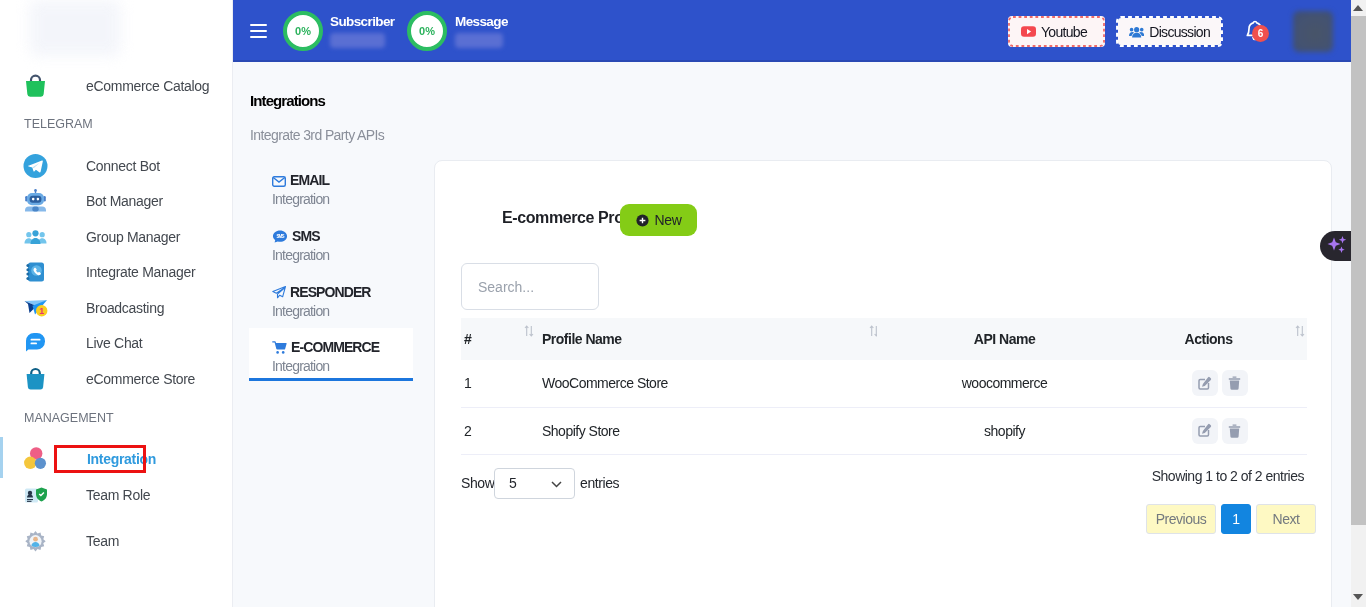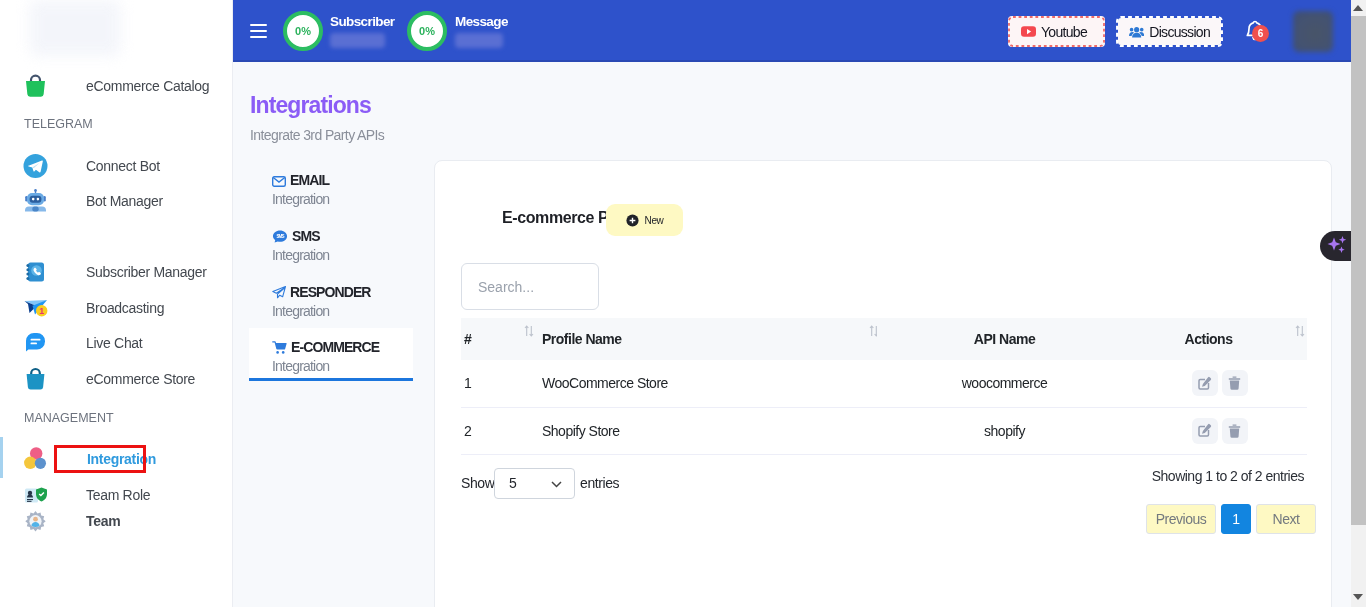--- a/index.html
+++ b/index.html
@@ -19,36 +19,36 @@
 #burger div { height:2.4px; background:#fff; border-radius:2px; margin-bottom:3.4px; }
 .ring { position:absolute; top:11px; width:40px; height:40px; border-radius:50%; background:#fff; border:4px solid #2cbd62; display:flex; align-items:center; justify-content:center; font-size:11px; font-weight:bold; color:#2bb25c; }
 .ntitle { position:absolute; top:14px; color:#fff; font-weight:bold; font-size:13.5px; letter-spacing:-0.6px; }
 .skel { position:absolute; top:33px; height:15px; border-radius:4px; background:#5a6fd3; filter:blur(2px); }
 .navbtn { position:absolute; top:16px; height:31px; border-radius:4px; background:#fbf8f8; display:flex; align-items:center; padding:0 13px; font-size:14px; letter-spacing:-0.7px; color:#14151f; }
 #bell { position:absolute; left:1012px; top:20px; }
 #badge { position:absolute; left:1019px; top:25px; width:17px; height:17px; background:#f0504e; border-radius:50%; color:#fff; font-size:10px; font-weight:bold; display:flex; align-items:center; justify-content:center; }
 #avatar { position:absolute; left:1060px; top:11px; width:40px; height:41px; border-radius:6px; background:radial-gradient(circle at 55% 55%, #485468 0%, #445371 55%, #3d4d75 100%); filter:blur(2.5px); }
 
 
-#ptitle { position:absolute; left:250px; top:92px; font-size:23px; letter-spacing:-0.9px; font-weight:bold; color:#8b5cf6; z-index:1;}
+#ptitle { position:absolute; left:250px; top:92px; font-size:15px; letter-spacing:-0.9px; font-weight:bold; color:#000000; z-index:1;}
 #psub { position:absolute; left:250px; top:127px; font-size:14px; letter-spacing:-0.6px; color:#8a8f9a; z-index:1;}
 
 
 .tab { position:absolute; left:249px; width:164px; height:56px; }
 .tab .t1 { position:absolute; left:23px; top:6px; font-size:14px; letter-spacing:-0.9px; font-weight:bold; color:#22242b; white-space:nowrap; }
 .tab .t1 svg { vertical-align:-2px; margin-right:4px; }
 .tab .t2 { position:absolute; left:23px; top:25px; font-size:14px; letter-spacing:-0.8px; color:#7e8592; }
 .tab.active { background:#fff; border-bottom:3px solid #1c76dd; height:53px; }
 .tab.active .t1 { top:11px; }
 .tab.active .t2 { top:30px; }
 
 
 #card { position:absolute; left:434px; top:160px; width:898px; height:460px; background:#fff; border:1px solid #e9ecf1; border-radius:8px; z-index:1; }
 #ctitle { position:absolute; left:26px; top:48px; font-size:16px; letter-spacing:-0.4px; font-weight:bold; color:#1e2026;margin-left:41px; }
-#newbtn { position:absolute; left:171px; top:43px; width:77px; height:32px; background:#fef9c3; border-radius:9px; display:flex; align-items:center; justify-content:center; font-size:10px; letter-spacing:-0.4px; color:#212329; }
+#newbtn { position:absolute; left:185px; top:43px; width:77px; height:32px; background:#84cc16; border-radius:9px; display:flex; align-items:center; justify-content:center; font-size:14px; letter-spacing:-0.4px; color:#212329; }
 #search { position:absolute; left:26px; top:102px; width:138px; height:47px; border:1px solid #d9dee6; border-radius:6px; padding-left:16px; font-size:14px; color:#9aa1ac; display:flex; align-items:center; }
 table.dt { position:absolute; left:26px; top:157px; width:846px; border-collapse:collapse; font-size:14px; letter-spacing:-0.5px; color:#212529; }
 table.dt th { background:#f6f8fa; font-weight:bold; text-align:left; height:42px; position:relative; }
 table.dt td { height:47px; border-bottom:1px solid #edeef8; }
 table.dt td:first-child, table.dt th:first-child { padding-left:3px; }
 .sort { position:absolute; right:8px; top:6px; }
 .abtn { display:inline-flex; width:26px; height:26px; background:#f2f4f8; border-radius:6px; align-items:center; justify-content:center; margin:0 2px; vertical-align:middle; }
 #sel { position:absolute; left:59px; top:307px; width:81px; height:31px; border:1px solid #cfd5dd; border-radius:4px; font-size:14px; color:#23262c; padding-left:14px; line-height:29px; }
 #info { position:absolute; right:27px; top:307px; font-size:14px; letter-spacing:-0.5px; color:#2b2f36; }
 .pg { position:absolute; top:343px; height:30px; border:1px solid #dfe3e8; background:#fef9c3; color:#73797f; font-size:14px; letter-spacing:-0.5px; display:flex; align-items:center; justify-content:center; border-radius:3px; }
@@ -138,33 +138,48 @@
         <rect x="20.2" y="7.5" width="2.6" height="5.5" rx="1.3" fill="#4a7fc9"></rect>
         <rect x="4" y="4.6" width="17" height="12.2" rx="5" fill="#6aaae4"></rect>
         <rect x="6.6" y="7.2" width="11.8" height="7" rx="3" fill="#2b5e9e"></rect>
         <circle cx="10.2" cy="10.6" r="1.3" fill="#fff"></circle>
         <circle cx="14.9" cy="10.6" r="1.3" fill="#fff"></circle>
         <path d="M6 18 h13 a4 4 0 014 4 v1 h-21 v-1 a4 4 0 014-4z" fill="#87b9ea"></path>
         <rect x="9.3" y="18" width="6.4" height="5" rx="2.2" fill="#4a86c8"></rect>
       </svg>
     <div class="tx">Bot Manager</div>
   </div>
+  <div class="mi" style="top:223px;">
+    <svg class="ic" viewBox="0 0 25 25">
+        <g fill="#73c5ec">
+          <circle cx="5.8" cy="10.2" r="2.6"></circle>
+          <path d="M1.5 19 c0-3 1.8-5.2 4.3-5.2 s4.3 2.2 4.3 5.2z"></path>
+          <circle cx="19.2" cy="10.2" r="2.6"></circle>
+          <path d="M14.9 19 c0-3 1.8-5.2 4.3-5.2 s4.3 2.2 4.3 5.2z"></path>
+        </g>
+        <g fill="#38a3d8">
+          <circle cx="12.5" cy="8.8" r="3.1"></circle>
+          <path d="M7.5 19.5 c0-3.4 2.1-6 5-6 s5 2.6 5 6z"></path>
+        </g>
+      </svg>
+    <div class="tx">Group Manager</div>
+  </div>
   <div class="mi" style="top:258px;">
     <svg class="ic" viewBox="0 0 25 25">
         <rect x="5" y="3" width="16" height="19" rx="2.5" fill="#2f8fd1"></rect>
         <g fill="#1d6ca6">
           <circle cx="4.9" cy="6" r="1.5"></circle>
           <circle cx="4.9" cy="10.3" r="1.5"></circle>
           <circle cx="4.9" cy="14.6" r="1.5"></circle>
           <circle cx="4.9" cy="18.9" r="1.5"></circle>
         </g>
         <circle cx="13.5" cy="11" r="5.3" fill="#5db4e8"></circle>
         <path d="M11.2 8.7 c.5-.5 1.2-.5 1.6 0 l.7.8 c.3.4.3.9-.1 1.3 l-.4.4 c.5.8 1.2 1.5 2 2 l.4-.4 c.4-.4.9-.4 1.3-.1 l.8.7 c.5.4.5 1.1 0 1.6 -.7.7-1.8.9-2.7.4 -1.7-.9-3.1-2.3-4-4 -.5-.9-.3-2 .4-2.7z" fill="#fff"></path>
       </svg>
-    <div class="tx">Subscriber Manager</div>
+    <div class="tx">Integrate Manager</div>
   </div>
   <div class="mi" style="top:294px;">
     <svg class="ic" viewBox="0 0 25 25">
         <path d="M1.5 5.5 L24 4.5 L13.5 10.5 z" fill="#82c6f9"></path>
         <path d="M1.5 5.5 L13.5 10.5 L6.5 17.5 L5 8.5 z" fill="#0b3f8f"></path>
         <path d="M24 4.5 L12 19 L9.5 10.2 z" fill="#2196f3"></path>
         <circle cx="18.7" cy="15.3" r="5.7" fill="#f9ce20"></circle>
         <text x="18.7" y="18.9" font-size="9" font-weight="bold" fill="#e9356e" text-anchor="middle">1</text>
       </svg>
     <div class="tx">Broadcasting</div>
@@ -199,21 +214,21 @@
         <rect x="2" y="6" width="13" height="14" rx="1.5" fill="#cfe9f5"></rect>
         <circle cx="7" cy="10.5" r="2.2" fill="#27364a"></circle>
         <path d="M4 15 c0-1.8 1.3-3 3-3 s3 1.2 3 3z" fill="#27364a"></path>
         <rect x="4" y="16.5" width="6" height="1.1" fill="#27364a"></rect>
         <rect x="4" y="18.3" width="4.5" height="1.1" fill="#27364a"></rect>
         <path d="M18.5 5 l5.5 2 v4.5 c0 3.6-2.3 6.4-5.5 7.5 -3.2-1.1-5.5-3.9-5.5-7.5 V7z" fill="#1ea24e"></path>
         <path d="M16.2 11.4 l1.7 1.7 3-3.2" stroke="#fff" stroke-width="1.4" fill="none"></path>
       </svg>
     <div class="tx">Team Role</div>
   </div>
-  <div class="mi" style="top:507px;font-weight:bold;">
+  <div class="mi" style="top:527px;">
     <svg class="ic" viewBox="0 0 25 25">
         <path d="M12.5 2.5 l2 2.4 3-.9 .7 3 3 .7 -.9 3 2.4 2 -2.4 2 .9 3 -3 .7 -.7 3 -3-.9 -2 2.4 -2-2.4 -3 .9 -.7-3 -3-.7 .9-3 -2.4-2 2.4-2 -.9-3 3-.7 .7-3 3 .9z" fill="#a9b4c6"></path>
         <circle cx="12.5" cy="12.7" r="6.1" fill="#f0f4f8"></circle>
         <circle cx="12.5" cy="10.7" r="2.4" fill="#e8b78c"></circle>
         <path d="M8.3 16.9 c.6-2.1 2.2-3.4 4.2-3.4 s3.6 1.3 4.2 3.4 a6.1 6.1 0 01-8.4 0z" fill="#53b3e8"></path>
       </svg>
     <div class="tx">Team</div>
   </div>
   <div id="lbar"></div>
   <div id="redbox"></div>

